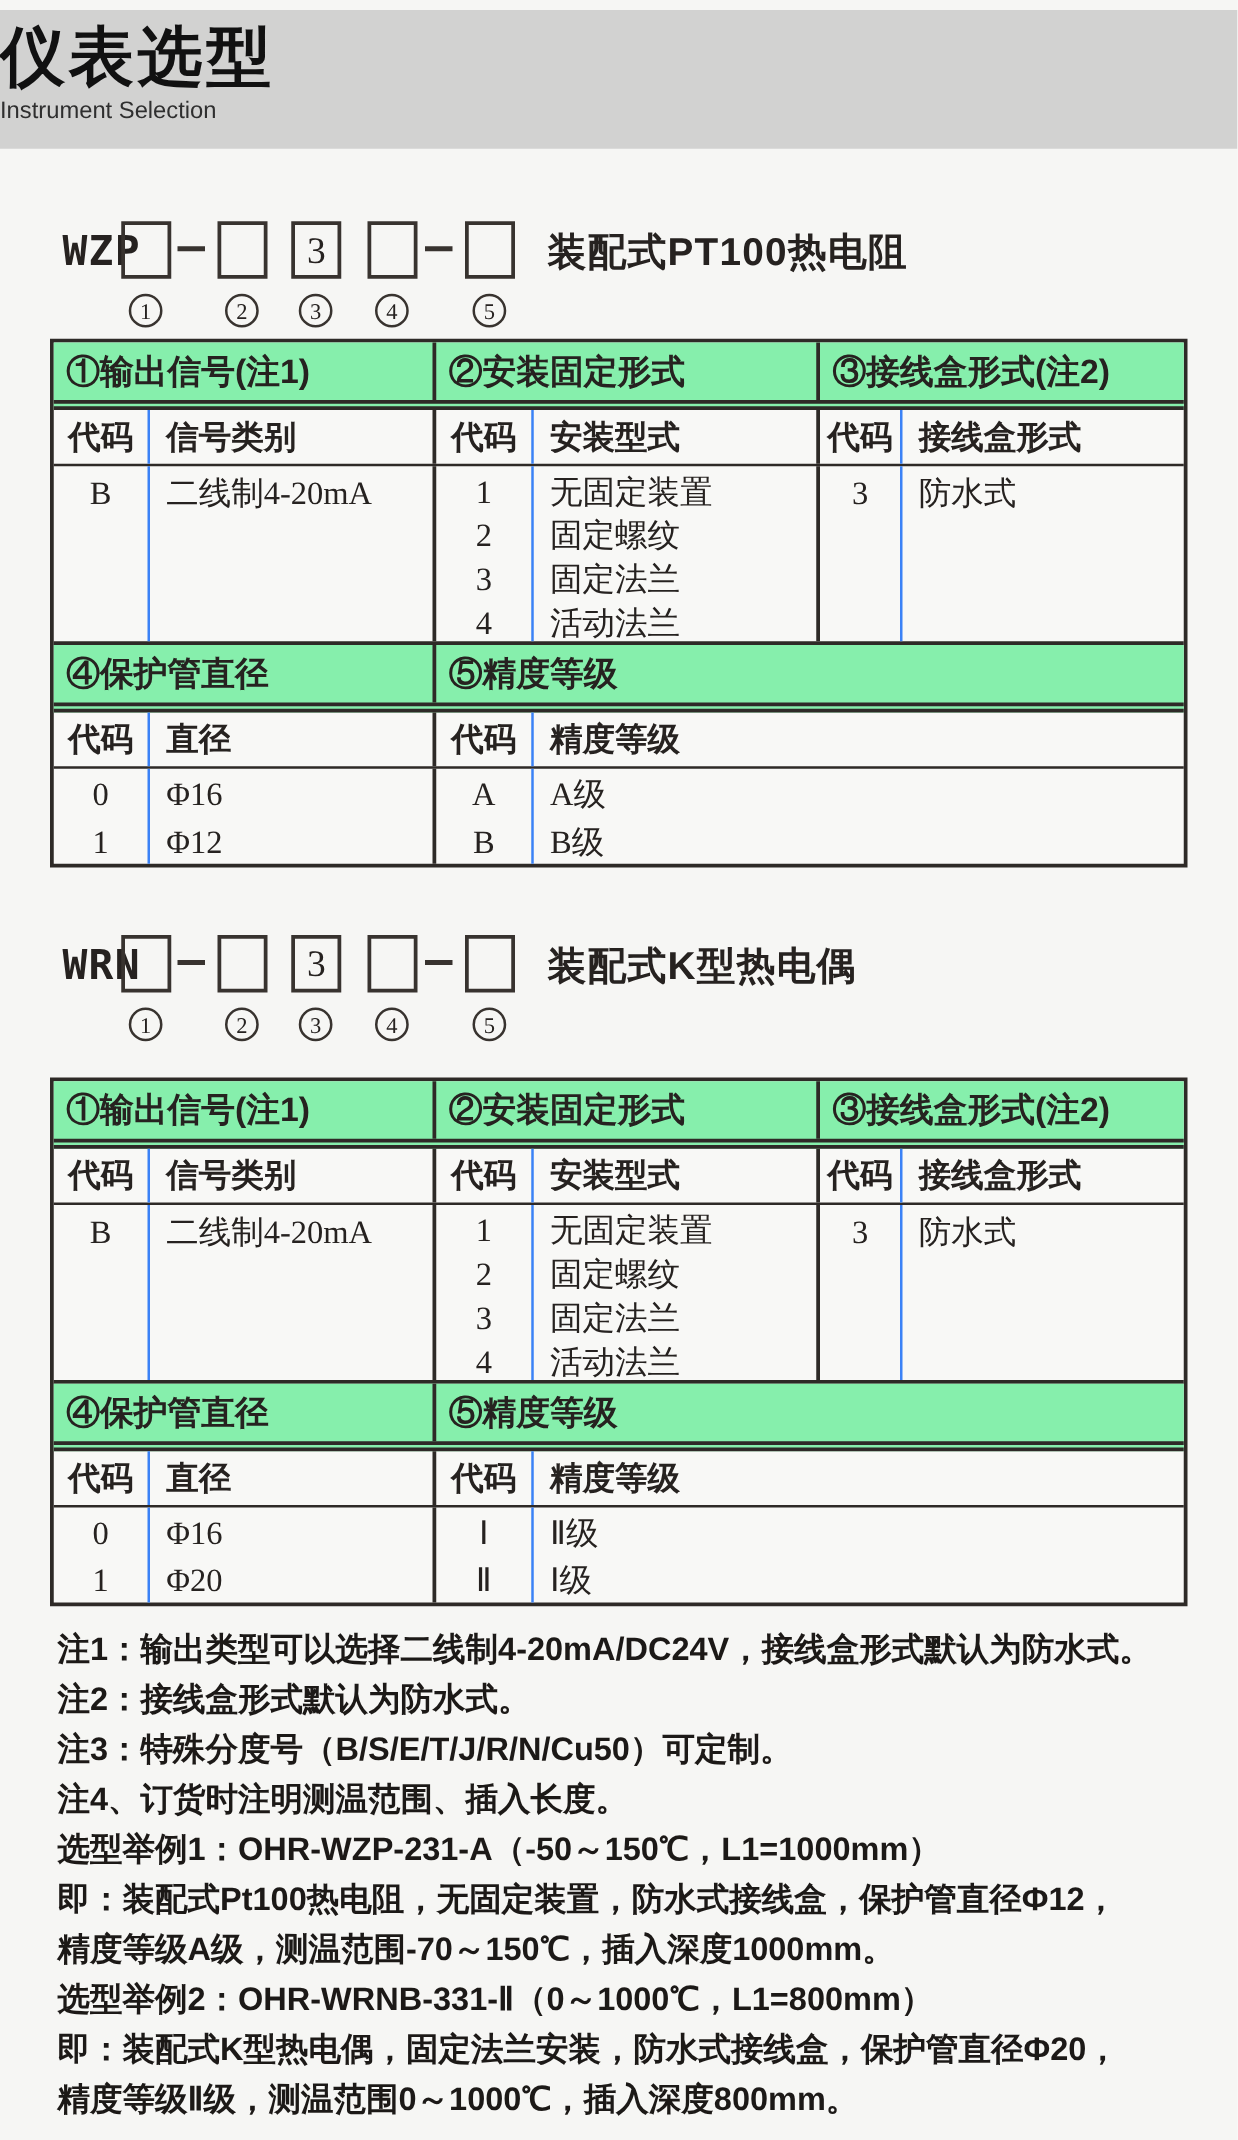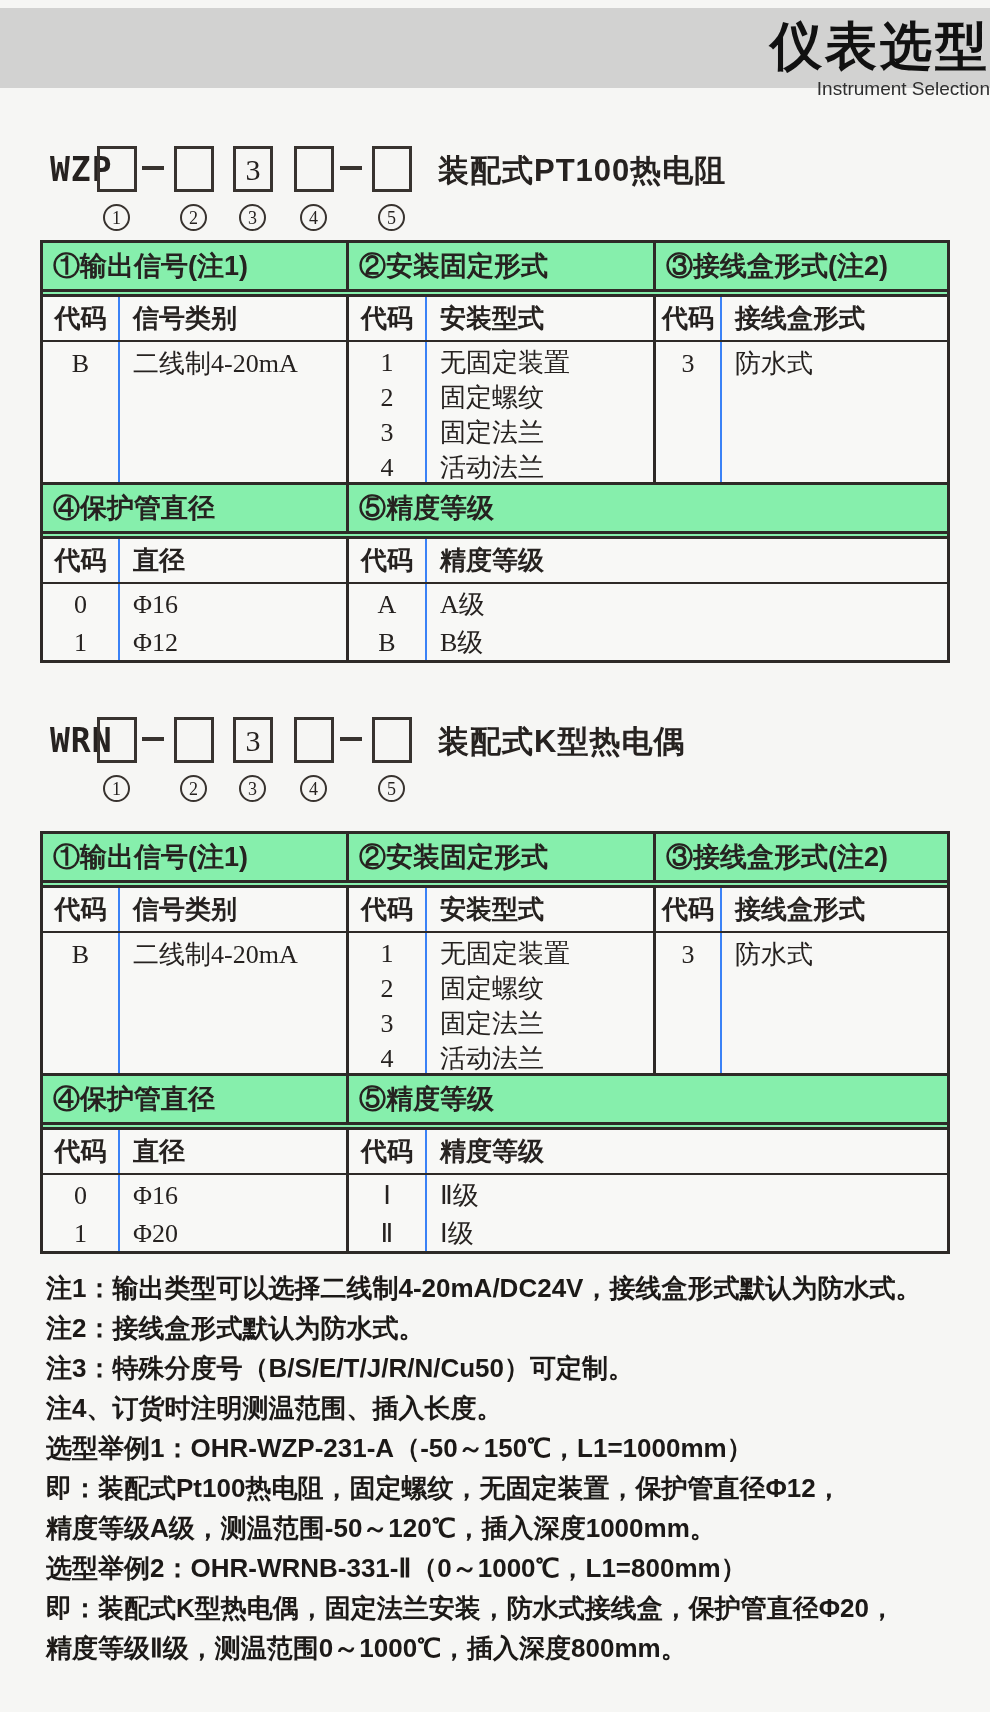--- a/index.html
+++ b/index.html
@@ -1,21 +1,21 @@
 <!DOCTYPE html>
 <html><head>
 <meta charset="utf-8">
 <style>
   * { margin:0; padding:0; box-sizing:border-box; }
   html,body { width:990px; }
   body { font-family:"Liberation Sans", sans-serif; color:#262220; }
   .page { position:relative; width:990px; height:1712px; background:#f6f6f4; overflow:hidden; }
 
   
-  .titlebar { margin-top:8px; height:80px; background:#d2d2d1; text-align:right; }
+  .titlebar { margin-top:8px; height:111px; background:#d2d2d1; text-align:left; }
   .titlebar .cn { padding-top:8px; font-size:52px; font-weight:900; letter-spacing:3px; color:#111; line-height:60px; }
   .titlebar .en { font-size:19px; color:#2f2f2f; line-height:26px; }
 
   
   .model { position:relative; height:112px; margin-left:40px; width:910px; }
   .model .prefix { position:absolute; left:10px; top:22px; font-family:"DejaVu Sans Mono", monospace; font-weight:bold; font-size:33px; letter-spacing:1px; }
   .model .mbox { position:absolute; top:18px; width:40px; height:46px; border:3px solid #38332f; background:transparent; text-align:center; font-family:"Liberation Serif", serif; font-size:30px; line-height:42px; }
   .model .b1{left:57px} .model .b2{left:134px} .model .b3{left:193px} .model .b4{left:254px} .model .b5{left:332px}
   .model .mdash { position:absolute; top:38px; width:22px; height:4px; background:#38332f; }
   .model .d1{left:102px} .model .d2{left:300px}
@@ -236,20 +236,20 @@
       </div>
     </div>
   </div>
 
   <div class="notes">
     <div class="note-line">注1：输出类型可以选择二线制4-20mA/DC24V，接线盒形式默认为防水式。</div>
     <div class="note-line">注2：接线盒形式默认为防水式。</div>
     <div class="note-line">注3：特殊分度号（B/S/E/T/J/R/N/Cu50）可定制。</div>
     <div class="note-line">注4、订货时注明测温范围、插入长度。</div>
     <div class="note-line">选型举例1：OHR-WZP-231-A（-50～150℃，L1=1000mm）</div>
-    <div class="note-line">即：装配式Pt100热电阻，固定螺纹，无固定装置，保护管直径Φ12，</div>
-    <div class="note-line">精度等级A级，测温范围-50～120℃，插入深度1000mm。</div>
+    <div class="note-line">即：装配式Pt100热电阻，无固定装置，防水式接线盒，保护管直径Φ12，</div>
+    <div class="note-line">精度等级A级，测温范围-70～150℃，插入深度1000mm。</div>
     <div class="note-line">选型举例2：OHR-WRNB-331-Ⅱ（0～1000℃，L1=800mm）</div>
     <div class="note-line">即：装配式K型热电偶，固定法兰安装，防水式接线盒，保护管直径Φ20，</div>
     <div class="note-line">精度等级Ⅱ级，测温范围0～1000℃，插入深度800mm。</div>
   </div>
 
 </div>
 
 </body></html>

